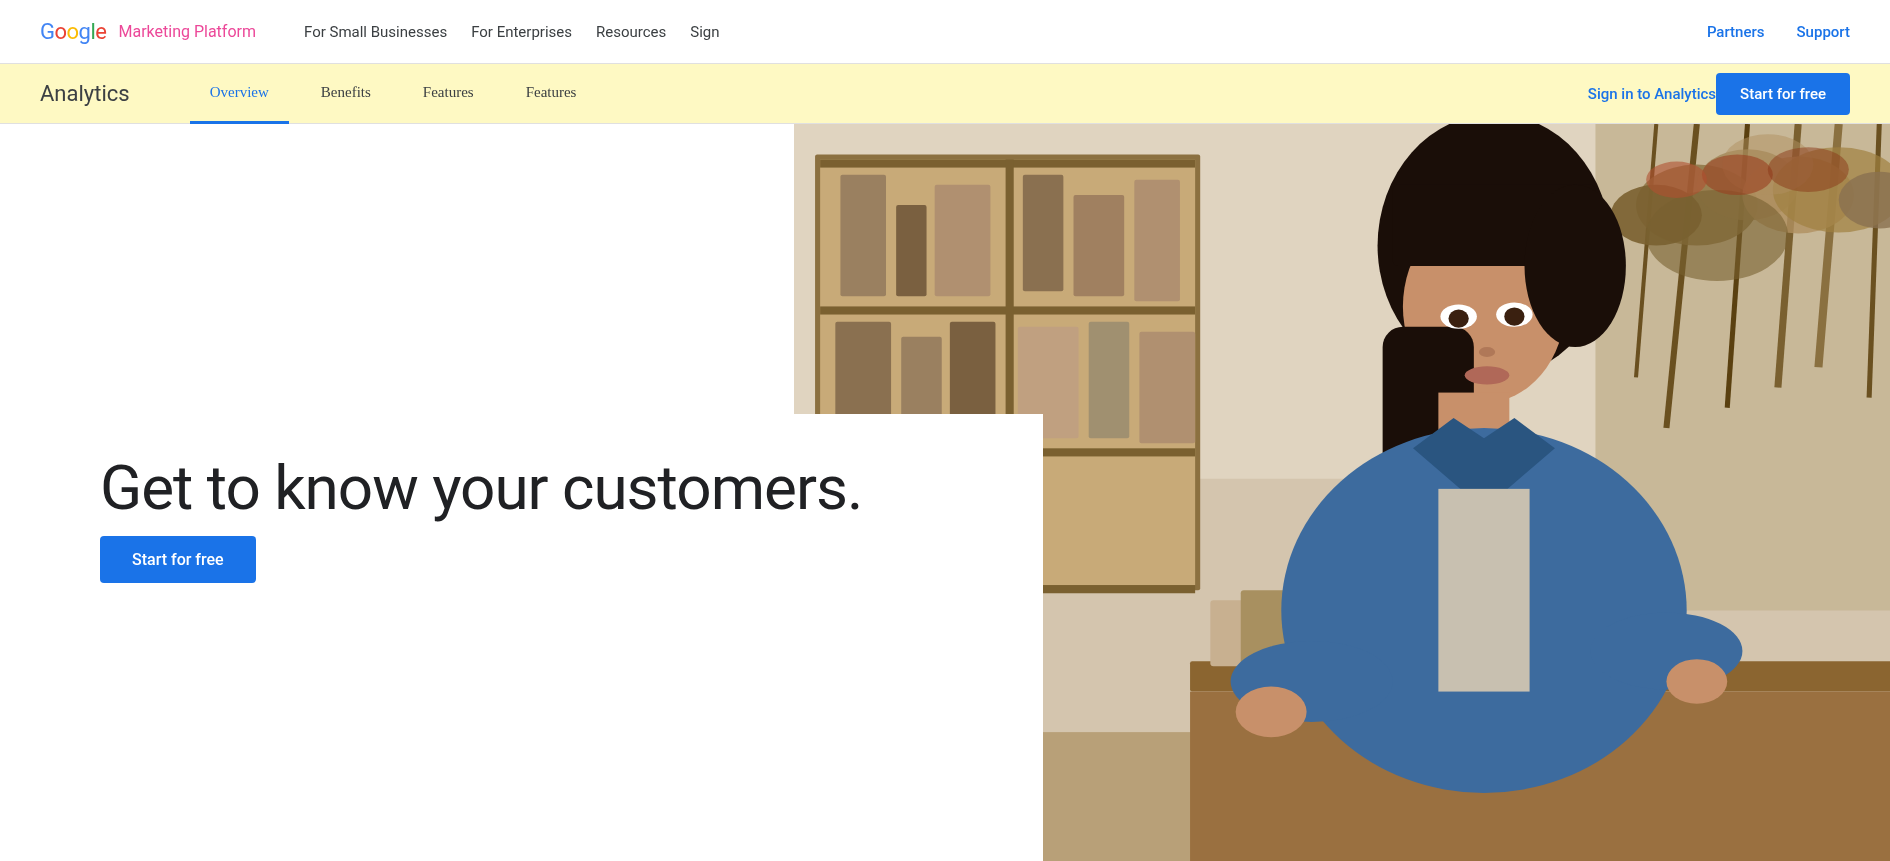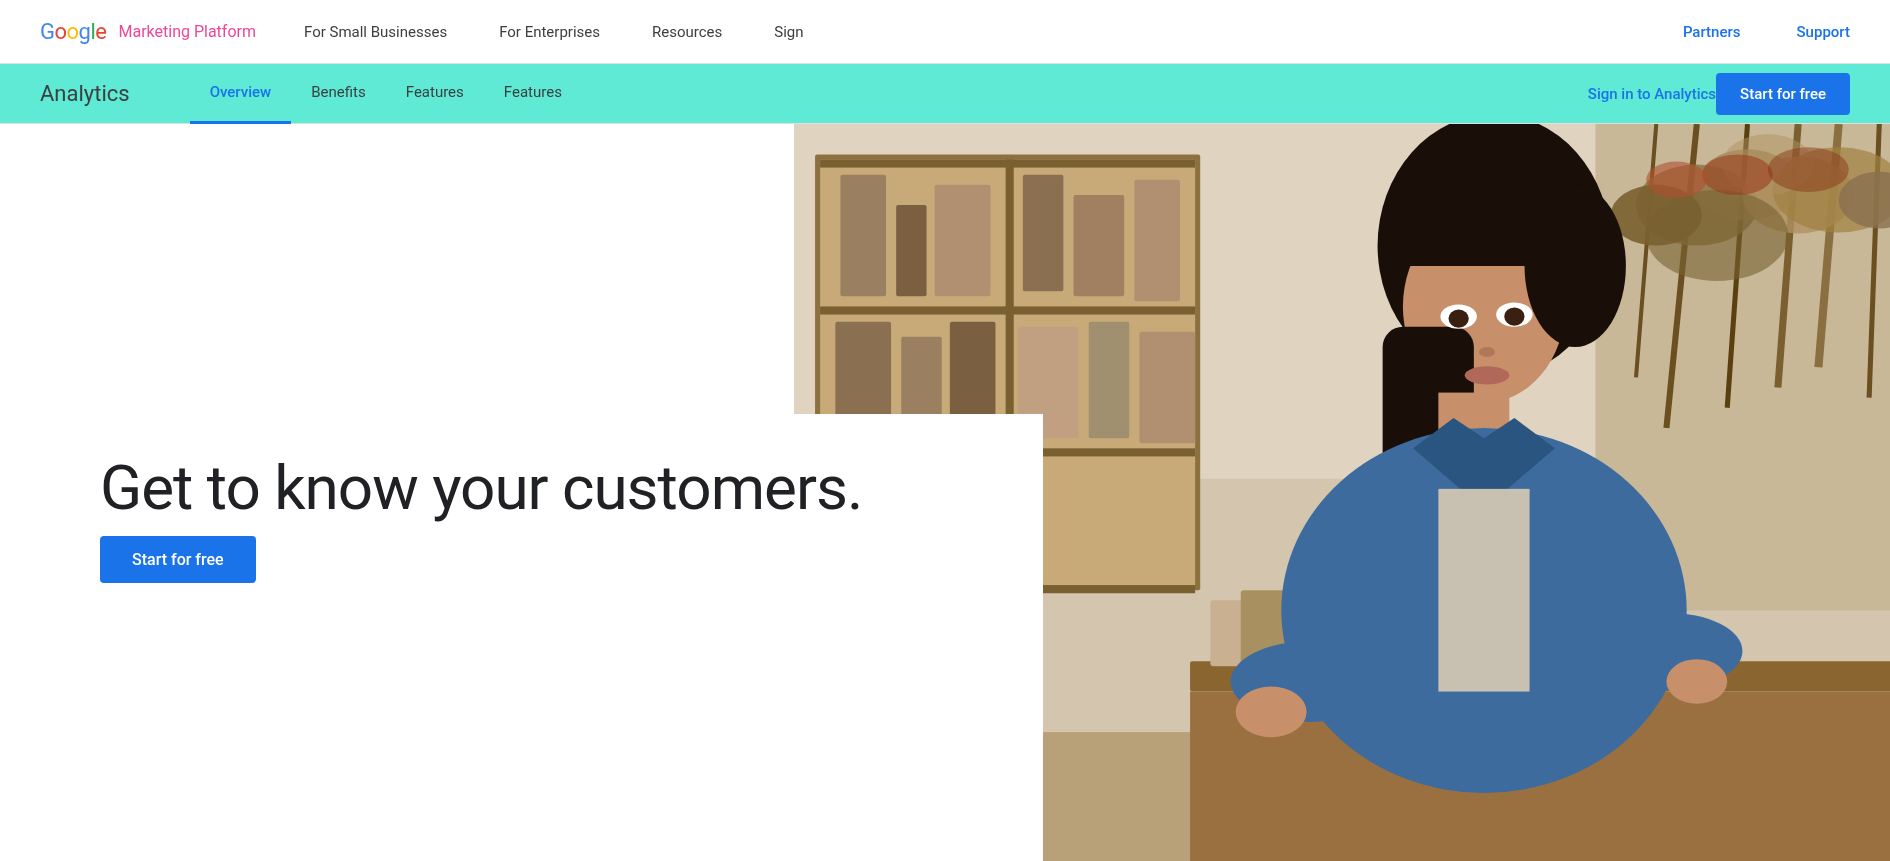--- a/index.html
+++ b/index.html
@@ -36,63 +36,63 @@
     .google-logo .e { color: #EA4335; }
     .brand-product {
       font-size: 16px;
       color: #ec4899;
       font-weight: 400;
       margin-left: 4px;
     }
     .top-nav-links {
       display: flex;
       align-items: flex-start;
-      gap: 52px;
+      gap: 24px;
       flex: 1;
     }
     .top-nav-link {
       font-size: 15px;
       color: #3c4043;
       text-decoration: none;
       cursor: pointer;
     }
     .top-nav-right {
       display: flex;
       align-items: center;
       gap: 32px;
     }
     .top-nav-right-link {
       font-size: 15px;
       color: #1a73e8;
       text-decoration: none;
       font-weight: 500;
       cursor: pointer;
-      margin-left: 24px;
     }
 
     
     .secondary-nav {
       display: flex;
       align-items: center;
       padding: 0 40px;
       height: 60px;
       border-bottom: 1px solid #e0e0e0;
-      background: #5eead4;
+      background: #fef9c3;
     }
     .secondary-nav-brand {
       font-size: 22px;
       color: #3c4043;
       font-weight: 400;
       margin-right: 60px;
     }
     .secondary-nav-tabs {
       display: flex;
       align-items: center;
-      gap: 0;
+      gap: 12px;
       flex: 1;
+      font-family: Liberation Serif, serif;
     }
     .secondary-nav-tab {
       font-size: 15px;
       color: #3c4043;
       text-decoration: none;
       padding: 0 20px;
       height: 60px;
       display: flex;
       align-items: center;
       cursor: pointer;

